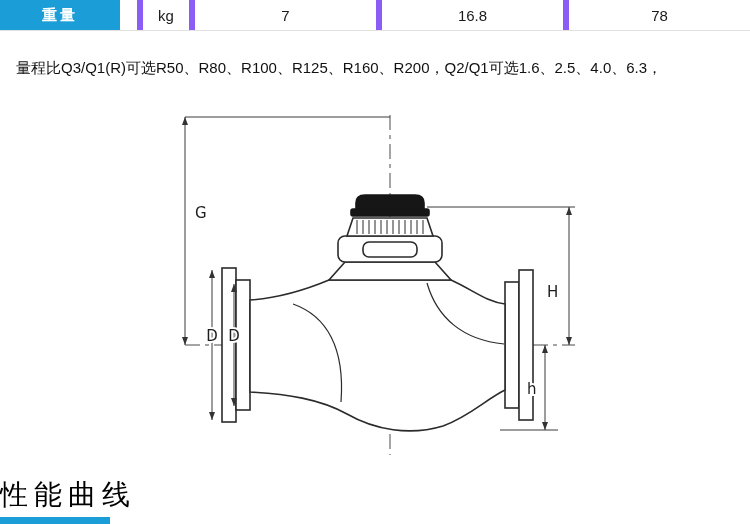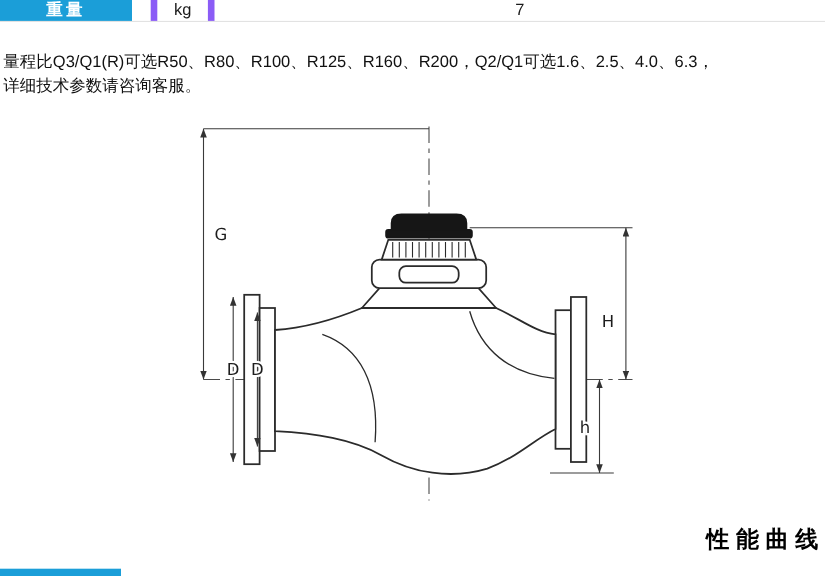--- a/index.html
+++ b/index.html
@@ -2,53 +2,54 @@
 <html><head>
 <meta charset="utf-8">
 <style>
   html,body{margin:0;padding:0}
   body{
     width:750px;height:524px;position:relative;overflow:hidden;
     background:#ffffff;color:#1a1a1a;
     font-family:"Liberation Sans","DejaVu Sans",sans-serif;
   }
   
-  .spec-row{display:flex;height:20px;align-items:stretch;border-bottom:1px solid #e2e2e2;box-sizing:border-box}
+  .spec-row{display:flex;height:31px;align-items:stretch;border-bottom:1px solid #e2e2e2;box-sizing:border-box}
   .spec-label{width:120px;background:#1b9ed8;color:#fff;display:flex;align-items:center;justify-content:center;
     font-size:15px;font-weight:bold;letter-spacing:3px}
   .spec-gap{width:17px}
   .spec-cell{flex:1;display:flex;align-items:center;justify-content:center;font-size:15px;
     border-left:6px solid #8b5cf6;box-sizing:border-box}
   .spec-cell.unit{flex:0 0 52px}
   
-  .para{padding:26px 3px 0 3px;font-size:15px;line-height:22px;color:#111}
+  .para{padding:26px 3px 0 16px;font-size:15px;line-height:22px;color:#111}
   .para div{white-space:nowrap}
   
   .diagram-wrap{position:absolute;left:175px;top:108px;width:420px;height:350px}
   svg text{font-family:"DejaVu Sans","Liberation Sans",sans-serif;font-size:15px;fill:#1d1d1d;
     paint-order:stroke;stroke:#ffffff;stroke-width:4px}
   
-  .section-title{position:absolute;left:0;right:0;top:476px;text-align:right;
-    font-size:21px;font-weight:bold;letter-spacing:6px;color:#000}
+  .section-title{position:absolute;left:0;right:0;top:476px;text-align:left;
+    font-size:28px;font-weight:normal;letter-spacing:6px;color:#000}
   
   .next-bar{position:absolute;left:0;bottom:0;width:110px;height:7px;background:#1b9ed8}
 </style>
 </head>
 <body>
 
 <div class="spec-row">
   <div class="spec-label">重量</div>
   <div class="spec-gap"></div>
   <div class="spec-cell unit">kg</div>
   <div class="spec-cell">7</div>
+  <div class="spec-cell">16.8</div>
+  <div class="spec-cell">78</div>
 </div>
 
 <div class="para">
   <div>量程比Q3/Q1(R)可选R50、R80、R100、R125、R160、R200，Q2/Q1可选1.6、2.5、4.0、6.3，</div>
-  <div>详细技术参数请咨询客服。</div>
 </div>
 
 <div class="diagram-wrap">
   <svg width="420" height="350" viewBox="0 0 420 350" xmlns="http://www.w3.org/2000/svg">
     <defs>
       <marker id="arrow" markerUnits="userSpaceOnUse" markerWidth="10" markerHeight="8" refX="8" refY="3" orient="auto-start-reverse">
         <path d="M0,0 L8,3 L0,6 Z" fill="#333"></path>
       </marker>
     </defs>
 

